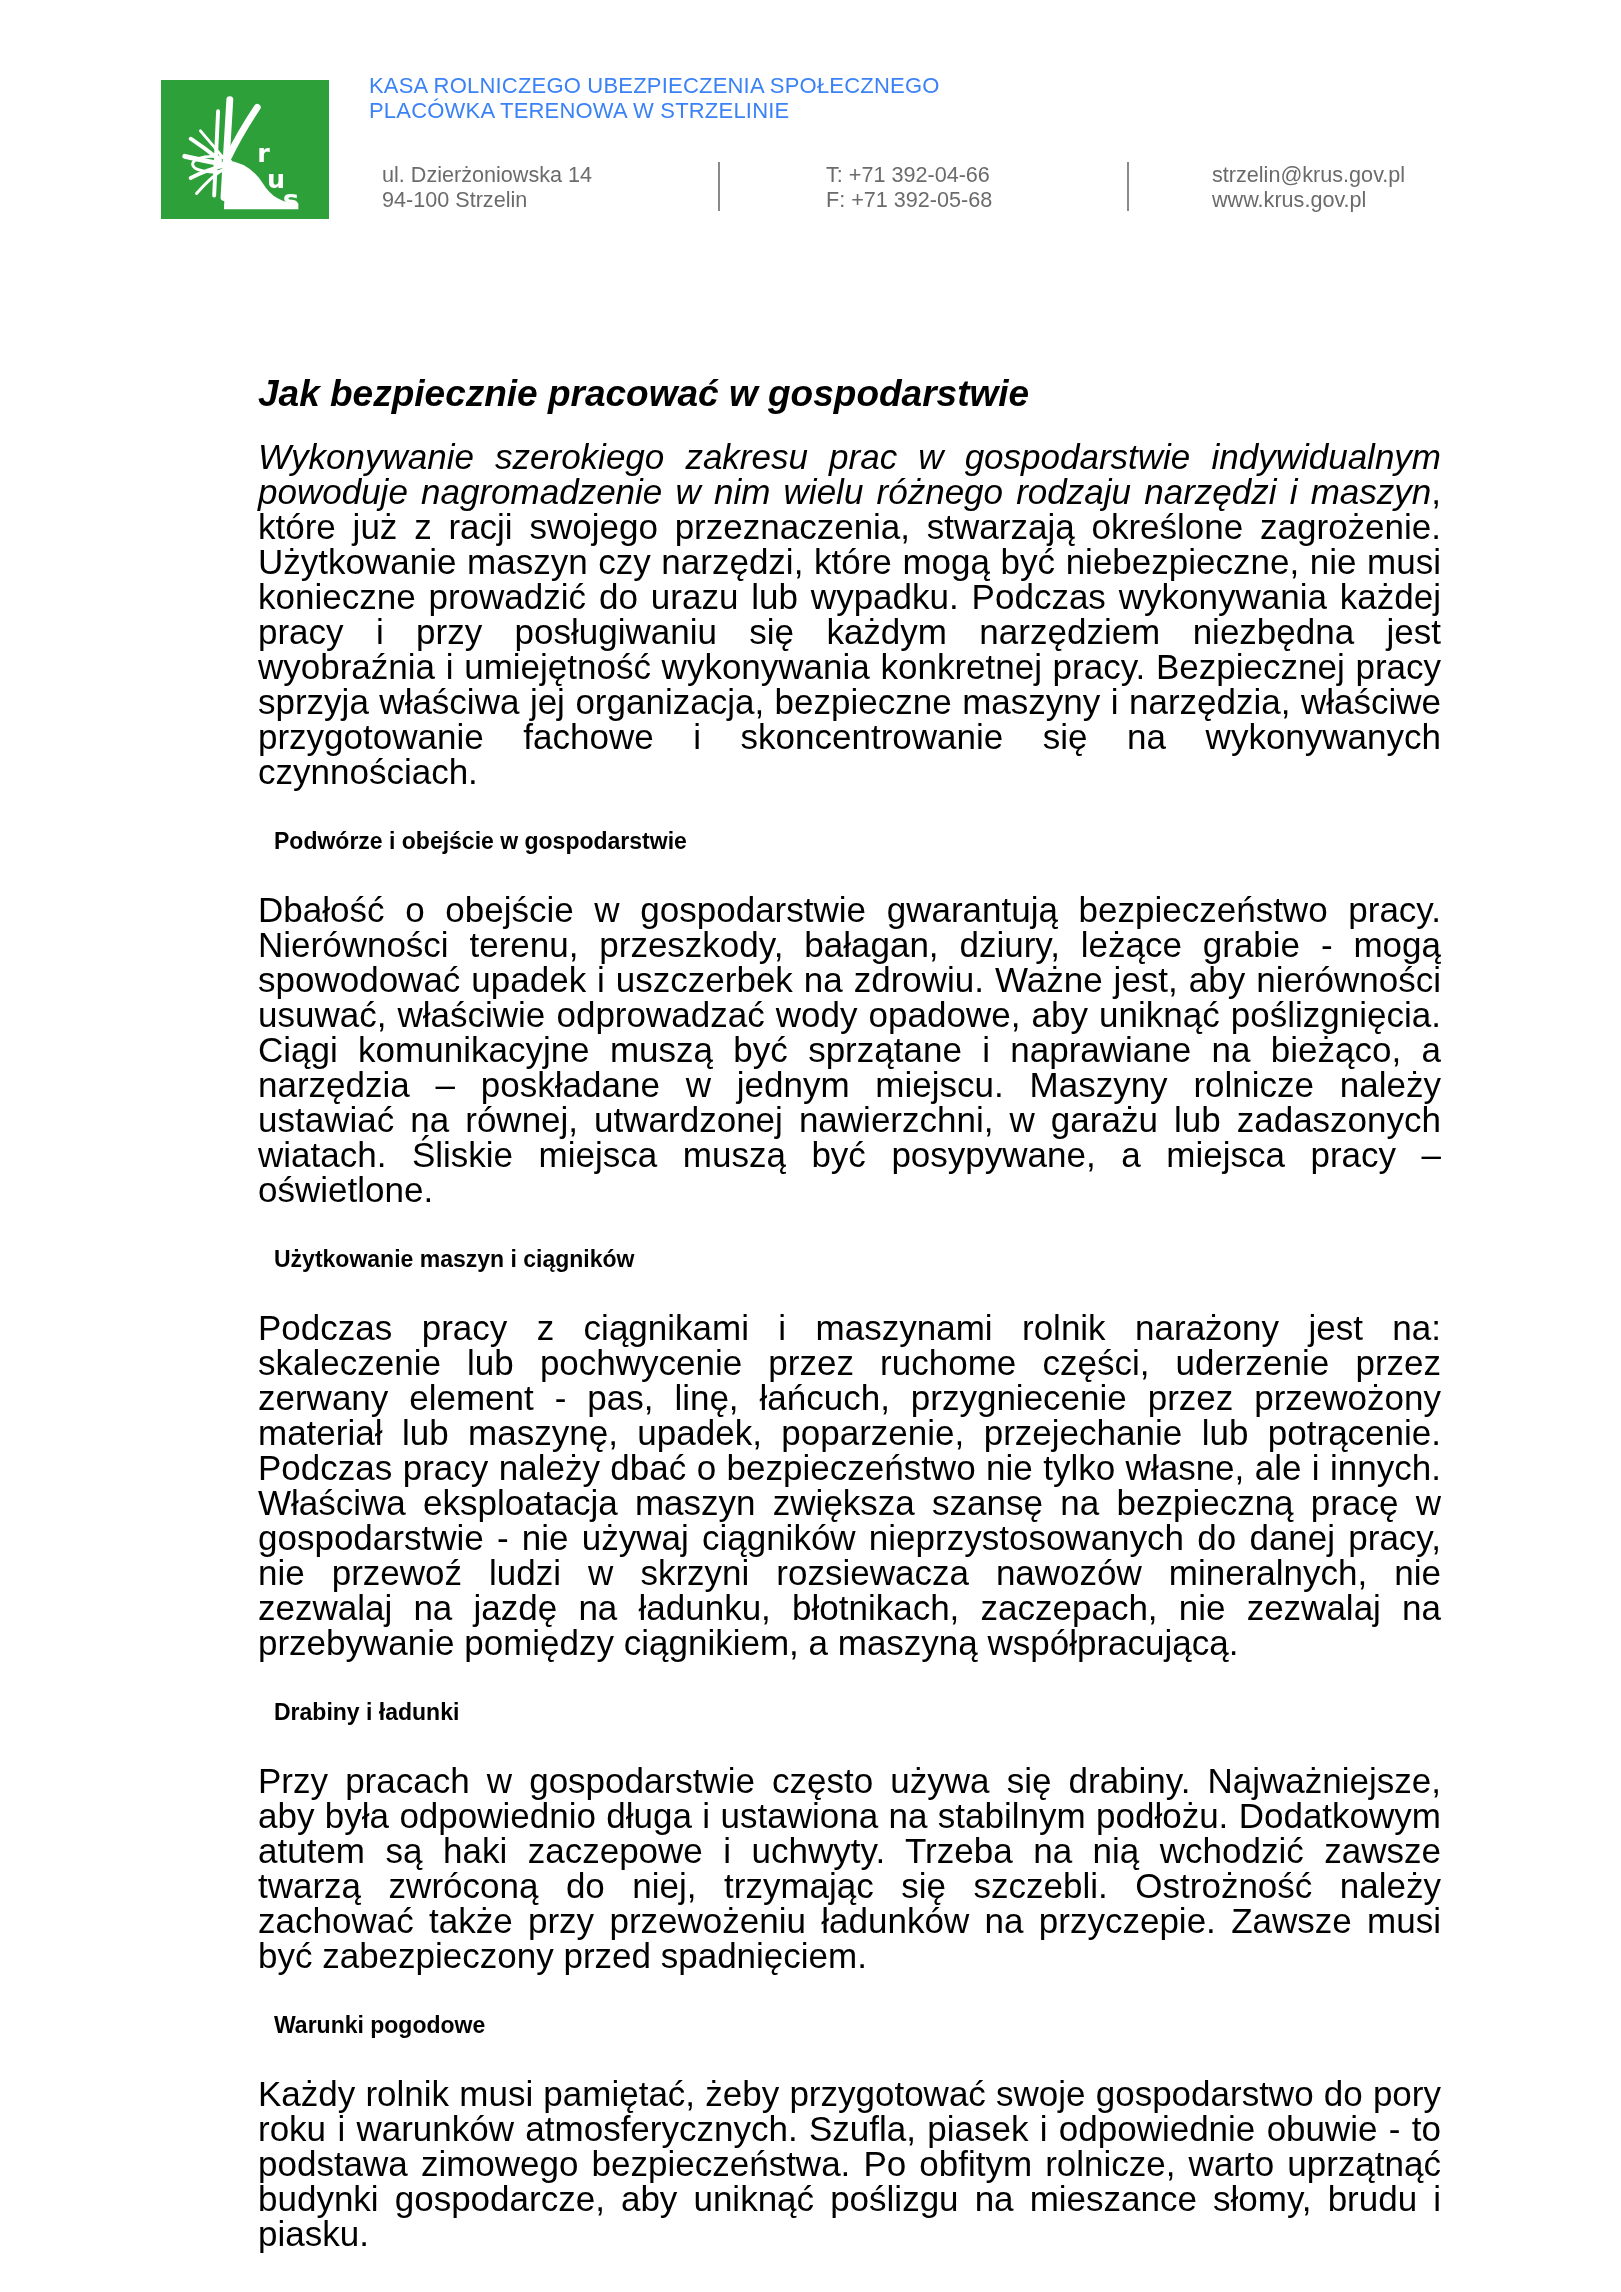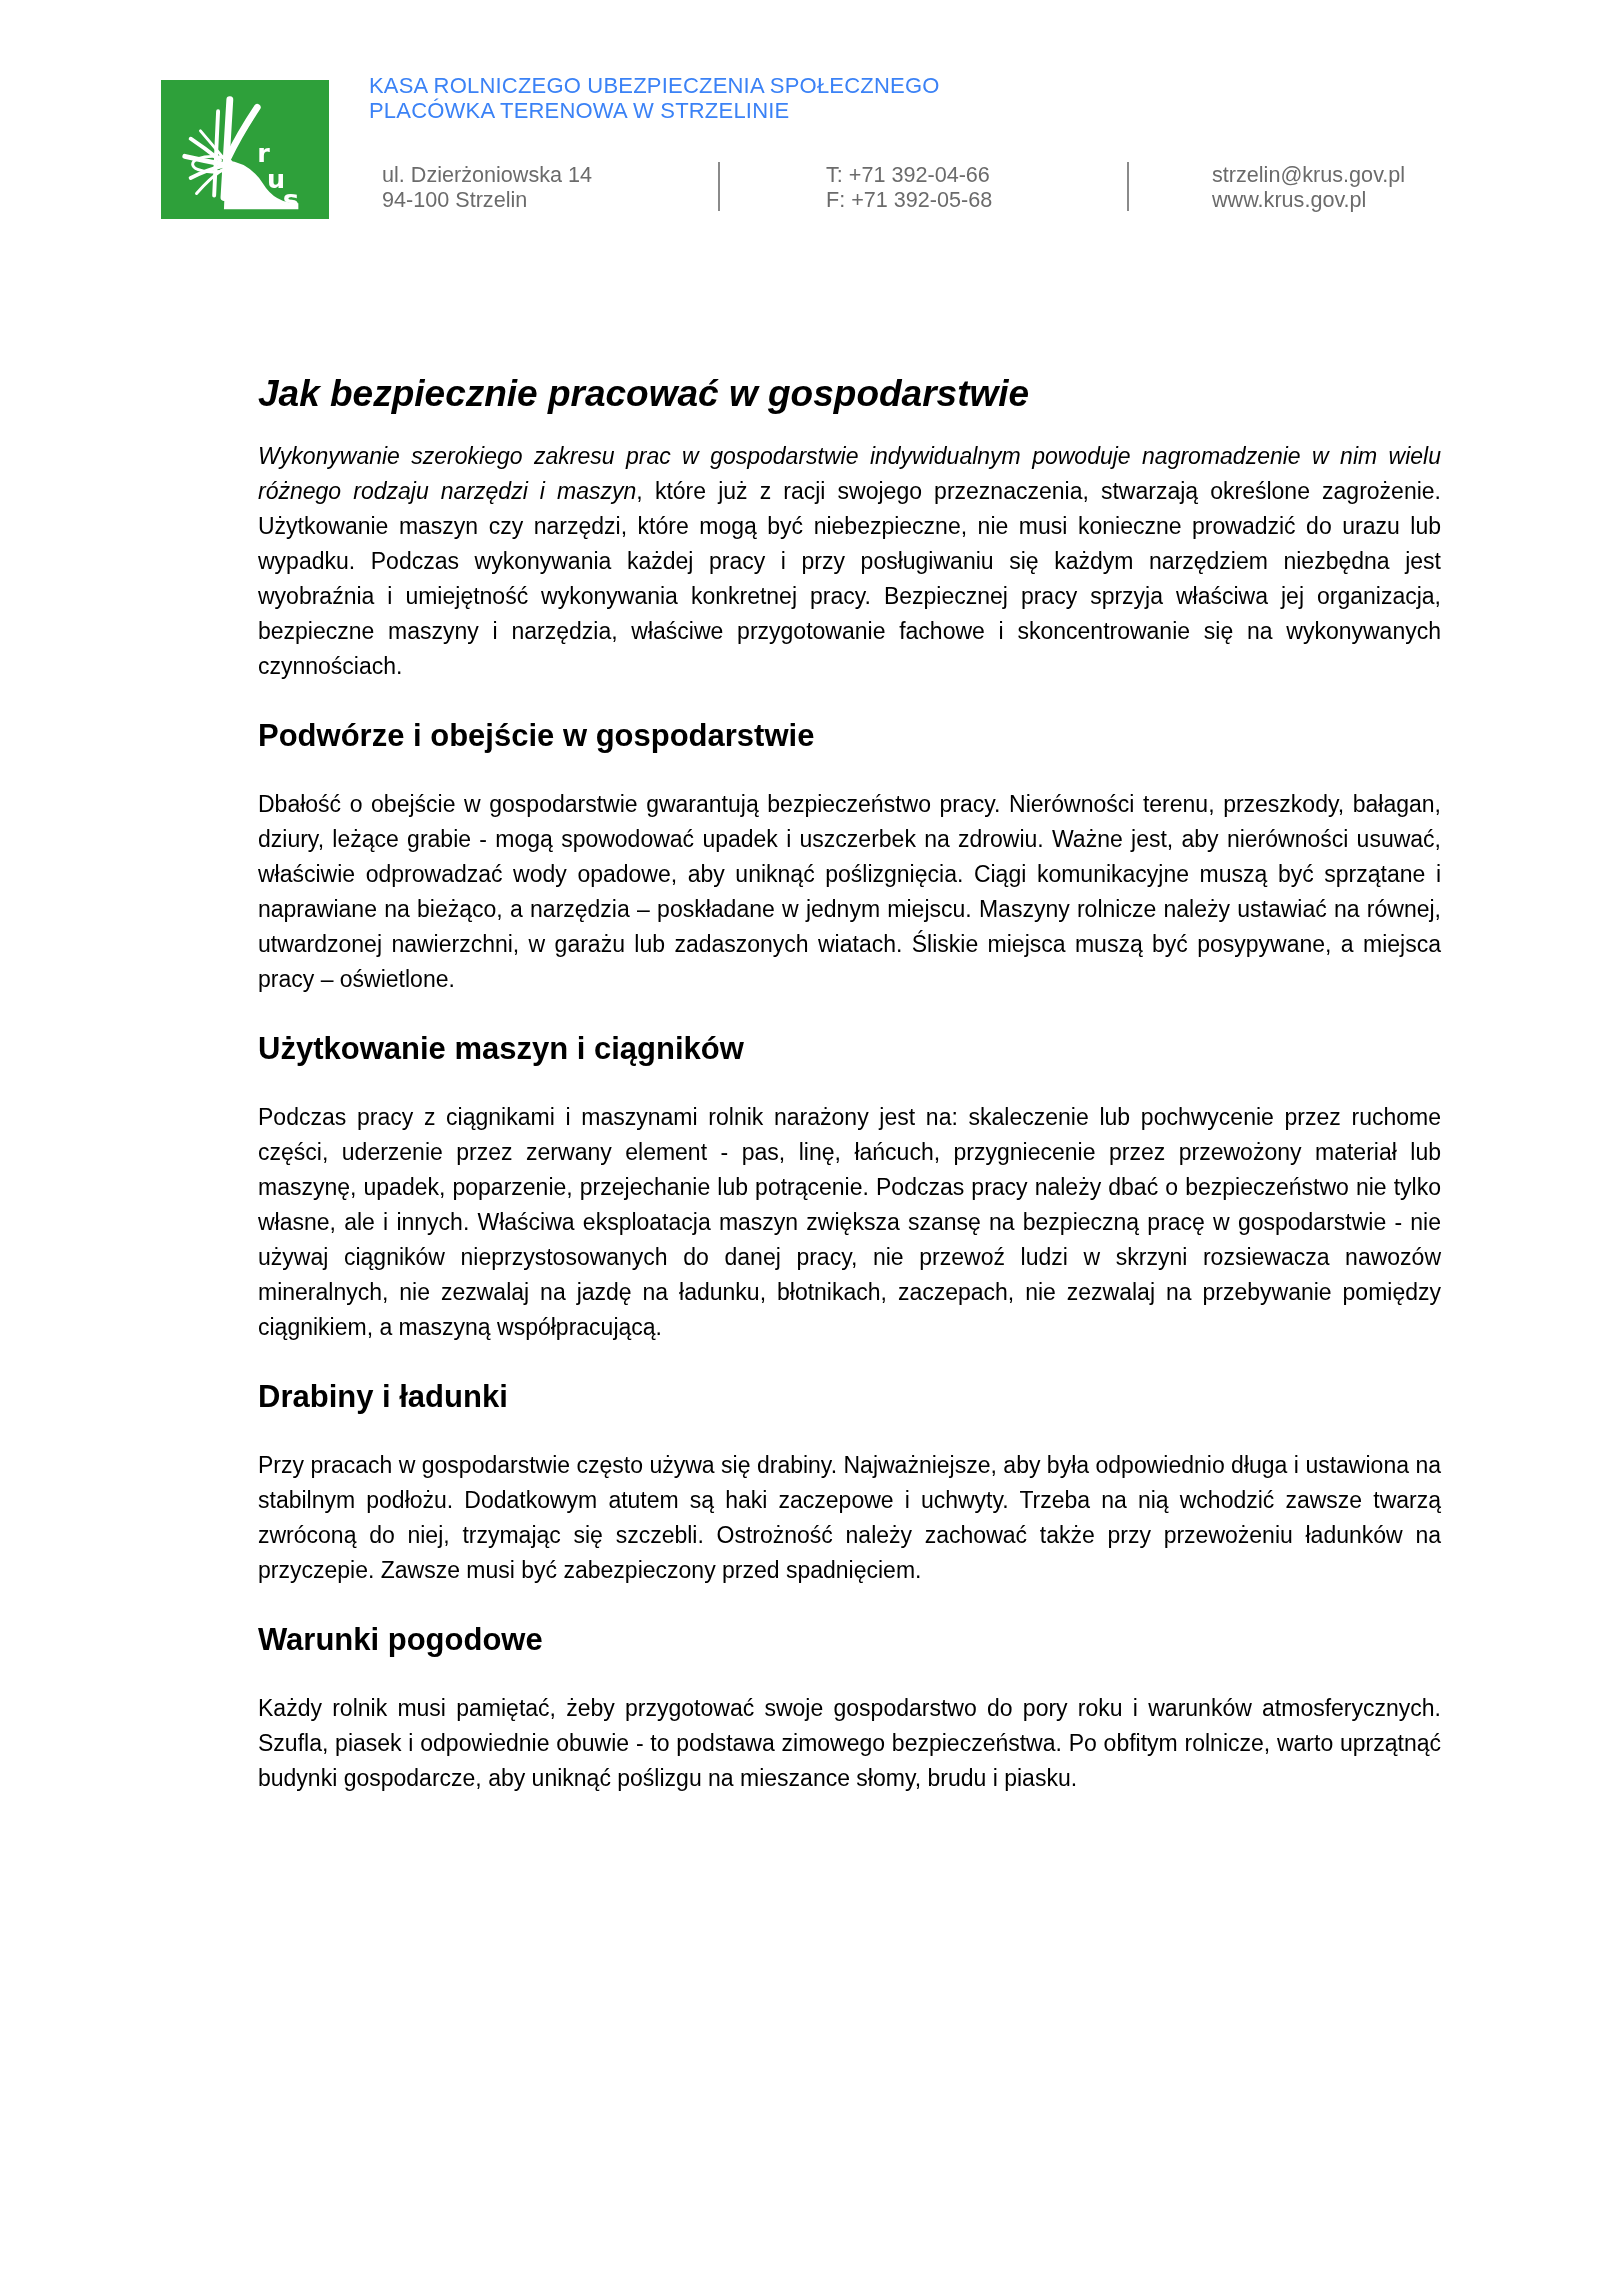--- a/index.html
+++ b/index.html
@@ -12,23 +12,23 @@
            line-height: 24.5px; letter-spacing: 0.2px; }
     .contact { position: absolute; top: 163px; color: #6b6b6b; font-size: 21.6px; line-height: 24.5px; margin-left: 12px; }
     .c-addr { left: 370px; }
     .c-phone { left: 814px; }
     .c-mail { left: 1200px; }
     .vsep { position: absolute; top: 162px; width: 2px; height: 49px; background: #8a8a8a; }
     .vsep1 { left: 718px; }
     .vsep2 { left: 1127px; }
     .content { position: absolute; left: 258px; top: 374px; width: 1183px; }
     .title { font-weight: bold; font-style: italic; font-size: 37px; margin: 0 0 26px 0; line-height: 39px; }
-    .para { font-size: 23px; line-height: 35px; text-align: justify; margin: 0; }
+    .para { font-size: 35px; line-height: 35px; text-align: justify; margin: 0; }
     .intro-em { font-style: italic; }
-    .section-h { font-weight: bold; font-size: 31px; line-height: 34px; margin: 35px 0 34px 0; }
+    .section-h { font-weight: bold; font-size: 23px; line-height: 34px; margin: 35px 0 34px 16px; }
   </style>
 </head>
 <body>
 
 <div class="logo">
   <svg viewBox="0 0 171 142">
     <g stroke="#ffffff" stroke-linecap="round" fill="none">
       <path d="M70 20 L64 120" stroke-width="7"></path>
       <path d="M58 32 L54 118" stroke-width="4"></path>
       <path d="M98 28 Q80 55 68 80" stroke-width="7"></path>

